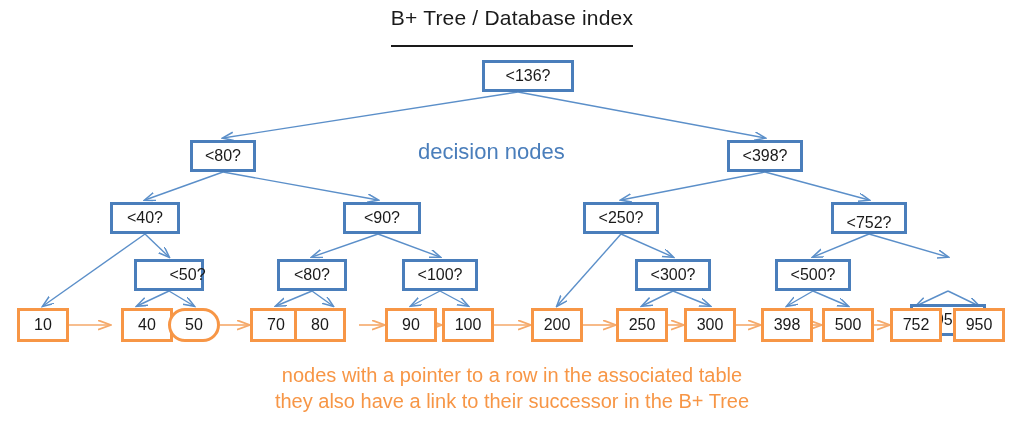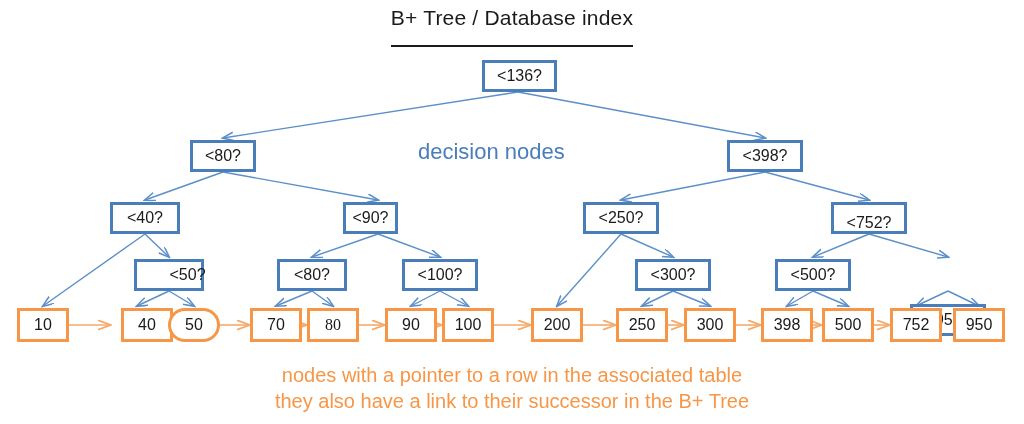--- a/index.html
+++ b/index.html
@@ -140,33 +140,33 @@
         <line x1="874" y1="325" x2="889" y2="325" stroke="#F5A96A" stroke-width="1.6" marker-end="url(#arrow-orange)"></line>
         <line x1="942" y1="325" x2="952" y2="325" stroke="#F5A96A" stroke-width="1.6" marker-end="url(#arrow-orange)"></line>
       </g>
   </svg>
 
   <div class="title"><span>B+ Tree / Database index</span></div>
 
   <div class="decision-label" style="left:418px; top:139px;">decision nodes</div>
 
   <div id="nodes">
-      <div class="node decision" style="left: 482px; top: 60px; width: 75px;">
+      <div class="node decision" style="left: 482px; top: 60px; width: 92px;">
         <span>&lt;136?</span>
       </div>
       <div class="node decision" style="left: 190px; top: 140px; width: 66px;">
         <span>&lt;80?</span>
       </div>
       <div class="node decision" style="left: 727px; top: 140px; width: 76px;">
         <span>&lt;398?</span>
       </div>
       <div class="node decision" style="left: 110px; top: 202px; width: 70px;">
         <span>&lt;40?</span>
       </div>
-      <div class="node decision" style="left: 343px; top: 202px; width: 55px;">
+      <div class="node decision" style="left: 343px; top: 202px; width: 78px;">
         <span>&lt;90?</span>
       </div>
       <div class="node decision" style="left: 583px; top: 202px; width: 76px;">
         <span>&lt;250?</span>
       </div>
       <div class="node decision" style="left: 831px; top: 202px; width: 76px; align-items: flex-end;">
         <span>&lt;752?</span>
       </div>
       <div class="node decision" style="left: 134px; top: 259px; width: 70px; padding-left: 37px;">
         <span>&lt;50?</span>
@@ -191,21 +191,21 @@
       </div>
       <div class="node leaf" style="left: 121px; top: 308px;">
         <span>40</span>
       </div>
       <div class="node leaf" style="left: 168px; top: 308px; border-radius: 17px;">
         <span>50</span>
       </div>
       <div class="node leaf" style="left: 250px; top: 308px;">
         <span>70</span>
       </div>
-      <div class="node leaf" style="left: 307px; top: 308px; font-family: Liberation Serif, serif;">
+      <div class="node leaf" style="left: 294px; top: 308px;">
         <span>80</span>
       </div>
       <div class="node leaf" style="left: 385px; top: 308px;">
         <span>90</span>
       </div>
       <div class="node leaf" style="left: 442px; top: 308px;">
         <span>100</span>
       </div>
       <div class="node leaf" style="left: 531px; top: 308px;">
         <span>200</span>

